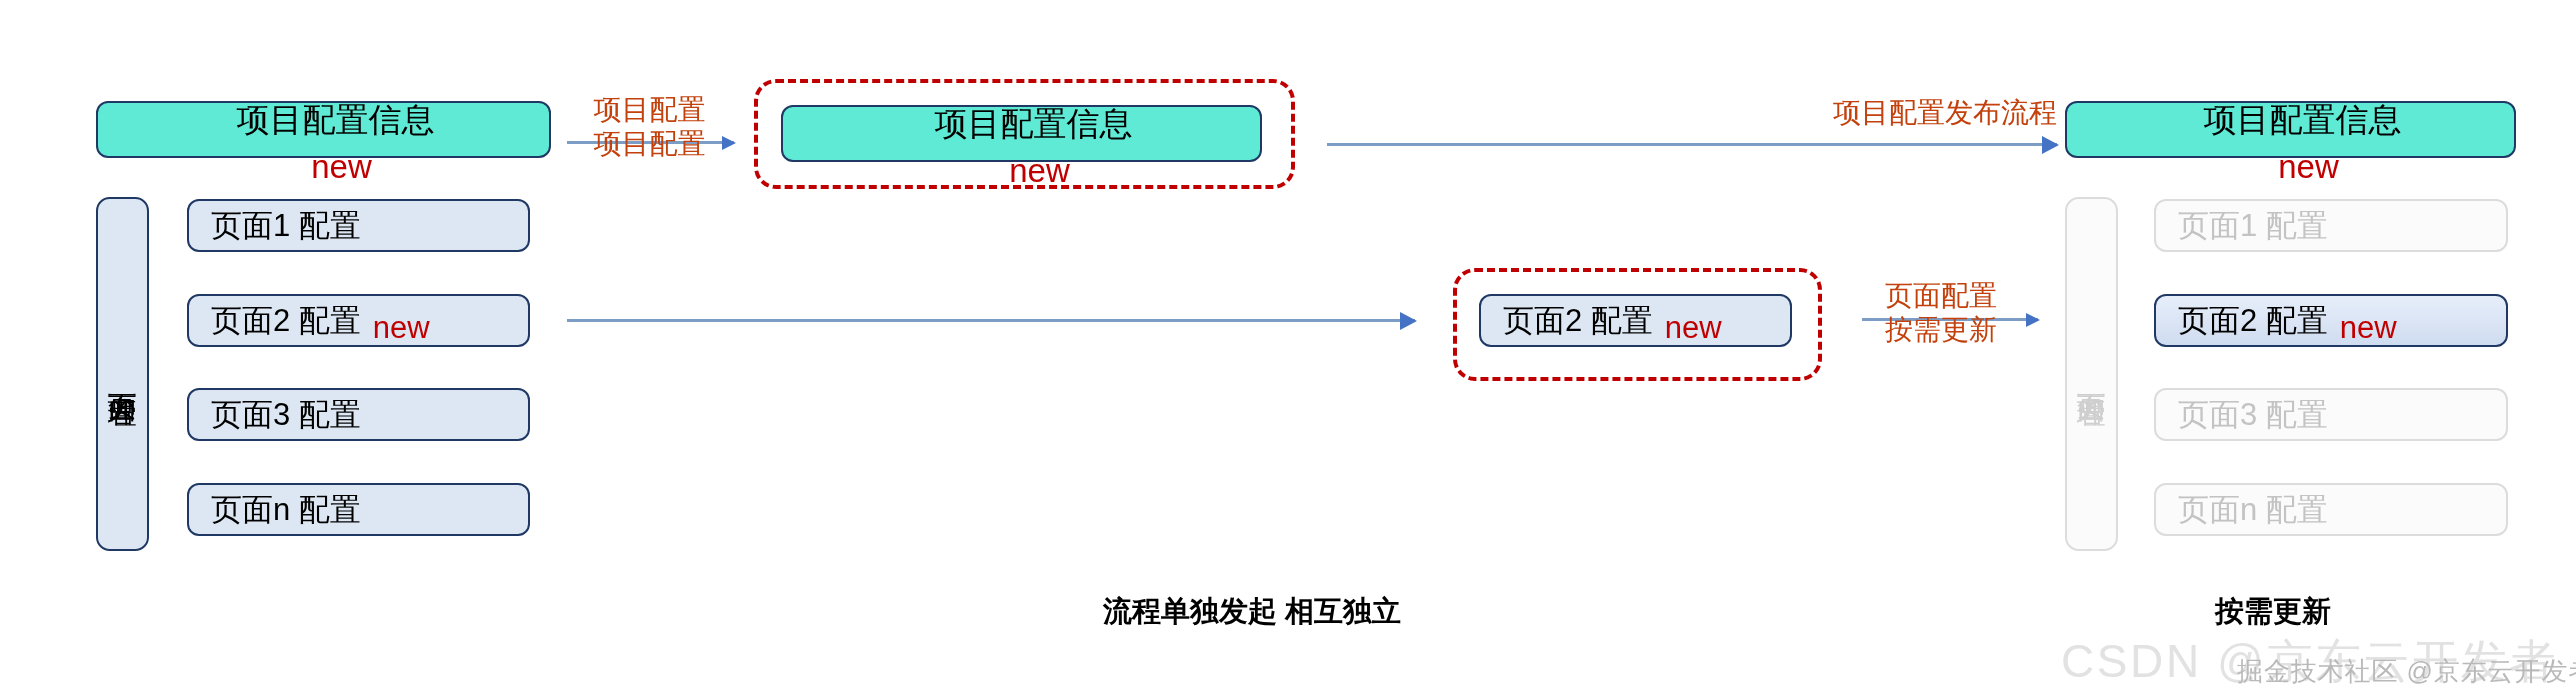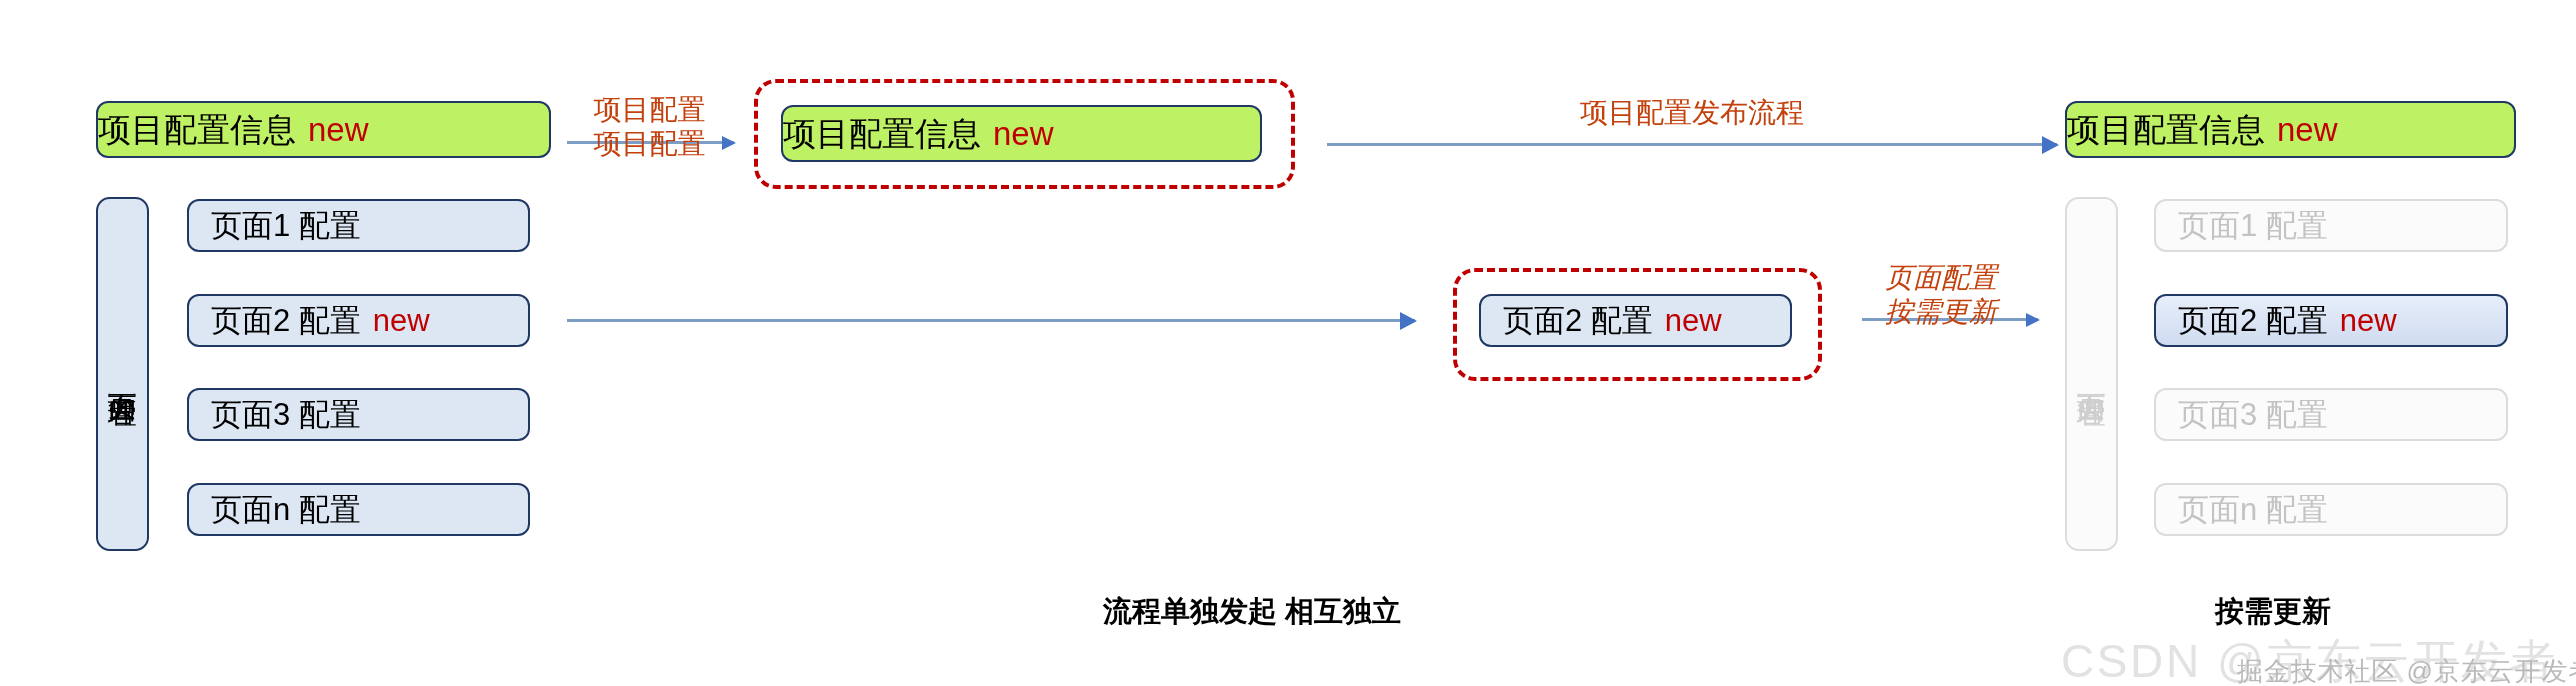--- a/index.html
+++ b/index.html
@@ -31,27 +31,30 @@
     white-space: nowrap;
     line-height: 1;
   }
   .node .txt {
     display: inline-block;
   }
   .node .new {
     color: #c00000;
     margin-left: 12px;
     font-weight: 400;
+    margin-top: 14px;
   }
 
   .node.yellow {
-    background: #bef264;
+    background: #5eead4;
     border-color: #1f3864;
+    padding-left: 24px;
     font-size: 33px;
     color: #000000;
+    flex-direction: column;
   }
   .node.blue {
     background: #dde7f3;
     border-color: #1f3864;
     padding-left: 22px;
     font-size: 31px;
     color: #000000;
   }
   .node.blue-active {
     background: linear-gradient(180deg,#e7eefa 0%, #cfdcf0 100%);
@@ -202,39 +205,39 @@
     <div>项目配置</div>
   </div>
 
   <div class="dashed-box" style="left:754px; top:79px; width:541px; height:110px;"></div>
   <div class="node yellow" style="left:781px; top:105px; width:481px; height:57px;">
     <span class="txt">项目配置信息</span>
     <span class="new">new</span>
   </div>
 
   <div class="arrow" style="left:1327px; top:143px; width:730px;"></div>
-  <div class="alabel" style="left:1327px; top:96px; width:730px;">
+  <div class="alabel" style="left:1327px; top:96px; width:730px;text-align:right;">
     <div>项目配置发布流程</div>
   </div>
 
   <div class="node yellow" style="left:2065px; top:101px; width:451px; height:57px;">
     <span class="txt">项目配置信息</span>
     <span class="new">new</span>
   </div>
 
   <div class="arrow" style="left:567px; top:319px; width:848px;"></div>
 
   <div class="dashed-box" style="left:1453px; top:268px; width:369px; height:113px;"></div>
   <div class="node blue" style="left:1479px; top:294px; width:313px; height:53px;">
     <span class="txt">页面2 配置</span>
     <span class="new">new</span>
   </div>
 
   <div class="arrow short" style="left:1862px; top:318px; width:176px;"></div>
-  <div class="alabel two-line" style="left:1855px; top:261px; width:172px;font-style:italic;">
+  <div class="alabel two-line" style="left:1855px; top:279px; width:172px;">
     <div>页面配置</div>
     <div>按需更新</div>
   </div>
 
   <div class="sidebar ghost" style="left:2065px; top:197px; width:53px; height:354px;">
     <span class="vtext">页面管理</span>
   </div>
 
   <div class="node ghost" style="left:2154px; top:199px; width:354px; height:53px;">
     <span class="txt">页面1 配置</span>

